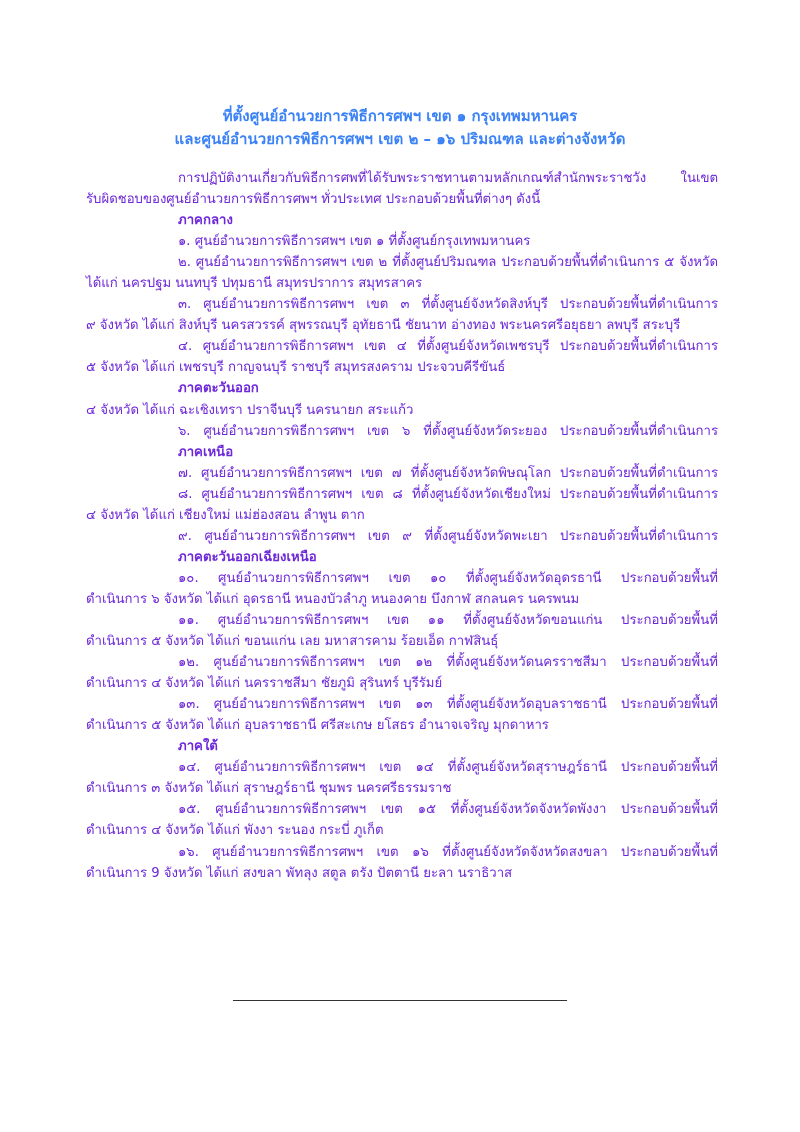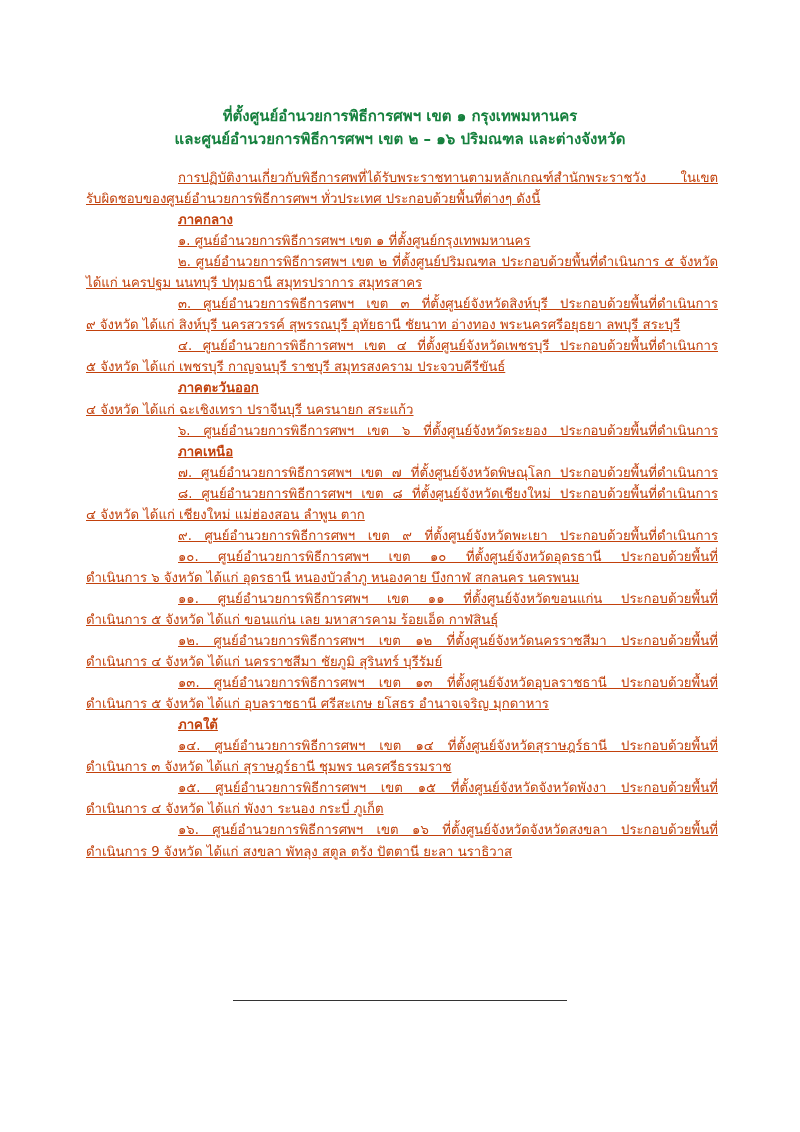--- a/index.html
+++ b/index.html
@@ -1,24 +1,24 @@
 <!DOCTYPE html>
 <html><head>
 <meta charset="utf-8">
 <style>
   html, body { margin:0; padding:0; background:#ffffff; }
   body { width:800px; height:1132px; position:relative; overflow:hidden;
          font-family:"DejaVu Sans", "Liberation Sans", sans-serif; color:#1a1a1a; }
   .page { position:absolute; left:0; top:0; width:800px; height:1132px; background:#fff; }
   .title { position:absolute; left:0; width:800px; text-align:center;
-           font-weight:bold; font-size:15px; line-height:23px; color:#15803d; }
+           font-weight:bold; font-size:15px; line-height:23px; color:#3b82f6; }
   .t1 { top:105px; }
   .t2 { top:128px; }
   .body { position:absolute; left:86px; top:167px; width:632px;
-          font-size:13.2px; line-height:21.05px; color:#c2410c;text-decoration:underline; }
+          font-size:13.2px; line-height:21.05px; color:#6d28d9; }
   .line { white-space:nowrap; overflow:visible; height:21.05px; }
   .indent { padding-left:92px; }
   .heading { padding-left:92px; font-weight:bold; }
   .justify { text-align:justify; text-align-last:justify; white-space:normal; }
   .divider { position:absolute; left:233px; top:1000px; width:334px; height:0;
              border-top:1.2px solid #333; }
 </style>
 </head>
 <body>
 
@@ -43,20 +43,21 @@
     <div class="line heading">ภาคตะวันออก</div>
     <div class="line">๔ จังหวัด ได้แก่ ฉะเชิงเทรา ปราจีนบุรี นครนายก สระแก้ว</div>
     <div class="line indent justify">๖. ศูนย์อำนวยการพิธีการศพฯ เขต ๖ ที่ตั้งศูนย์จังหวัดระยอง ประกอบด้วยพื้นที่ดำเนินการ</div>
 
     <div class="line heading">ภาคเหนือ</div>
     <div class="line indent justify">๗. ศูนย์อำนวยการพิธีการศพฯ เขต ๗ ที่ตั้งศูนย์จังหวัดพิษณุโลก ประกอบด้วยพื้นที่ดำเนินการ</div>
     <div class="line indent justify">๘. ศูนย์อำนวยการพิธีการศพฯ เขต ๘ ที่ตั้งศูนย์จังหวัดเชียงใหม่ ประกอบด้วยพื้นที่ดำเนินการ</div>
     <div class="line">๔ จังหวัด ได้แก่ เชียงใหม่ แม่ฮ่องสอน ลำพูน ตาก</div>
     <div class="line indent justify">๙. ศูนย์อำนวยการพิธีการศพฯ เขต ๙ ที่ตั้งศูนย์จังหวัดพะเยา ประกอบด้วยพื้นที่ดำเนินการ</div>
 
+    <div class="line heading">ภาคตะวันออกเฉียงเหนือ</div>
     <div class="line indent justify">๑๐. ศูนย์อำนวยการพิธีการศพฯ เขต ๑๐ ที่ตั้งศูนย์จังหวัดอุดรธานี ประกอบด้วยพื้นที่</div>
     <div class="line">ดำเนินการ ๖ จังหวัด ได้แก่ อุดรธานี หนองบัวลำภู หนองคาย บึงกาฬ สกลนคร นครพนม</div>
     <div class="line indent justify">๑๑. ศูนย์อำนวยการพิธีการศพฯ เขต ๑๑ ที่ตั้งศูนย์จังหวัดขอนแก่น ประกอบด้วยพื้นที่</div>
     <div class="line">ดำเนินการ ๕ จังหวัด ได้แก่ ขอนแก่น เลย มหาสารคาม ร้อยเอ็ด กาฬสินธุ์</div>
     <div class="line indent justify">๑๒. ศูนย์อำนวยการพิธีการศพฯ เขต ๑๒ ที่ตั้งศูนย์จังหวัดนครราชสีมา ประกอบด้วยพื้นที่</div>
     <div class="line">ดำเนินการ ๔ จังหวัด ได้แก่ นครราชสีมา ชัยภูมิ สุรินทร์ บุรีรัมย์</div>
     <div class="line indent justify">๑๓. ศูนย์อำนวยการพิธีการศพฯ เขต ๑๓ ที่ตั้งศูนย์จังหวัดอุบลราชธานี ประกอบด้วยพื้นที่</div>
     <div class="line">ดำเนินการ ๕ จังหวัด ได้แก่ อุบลราชธานี ศรีสะเกษ ยโสธร อำนาจเจริญ มุกดาหาร</div>
 
     <div class="line heading">ภาคใต้</div>

